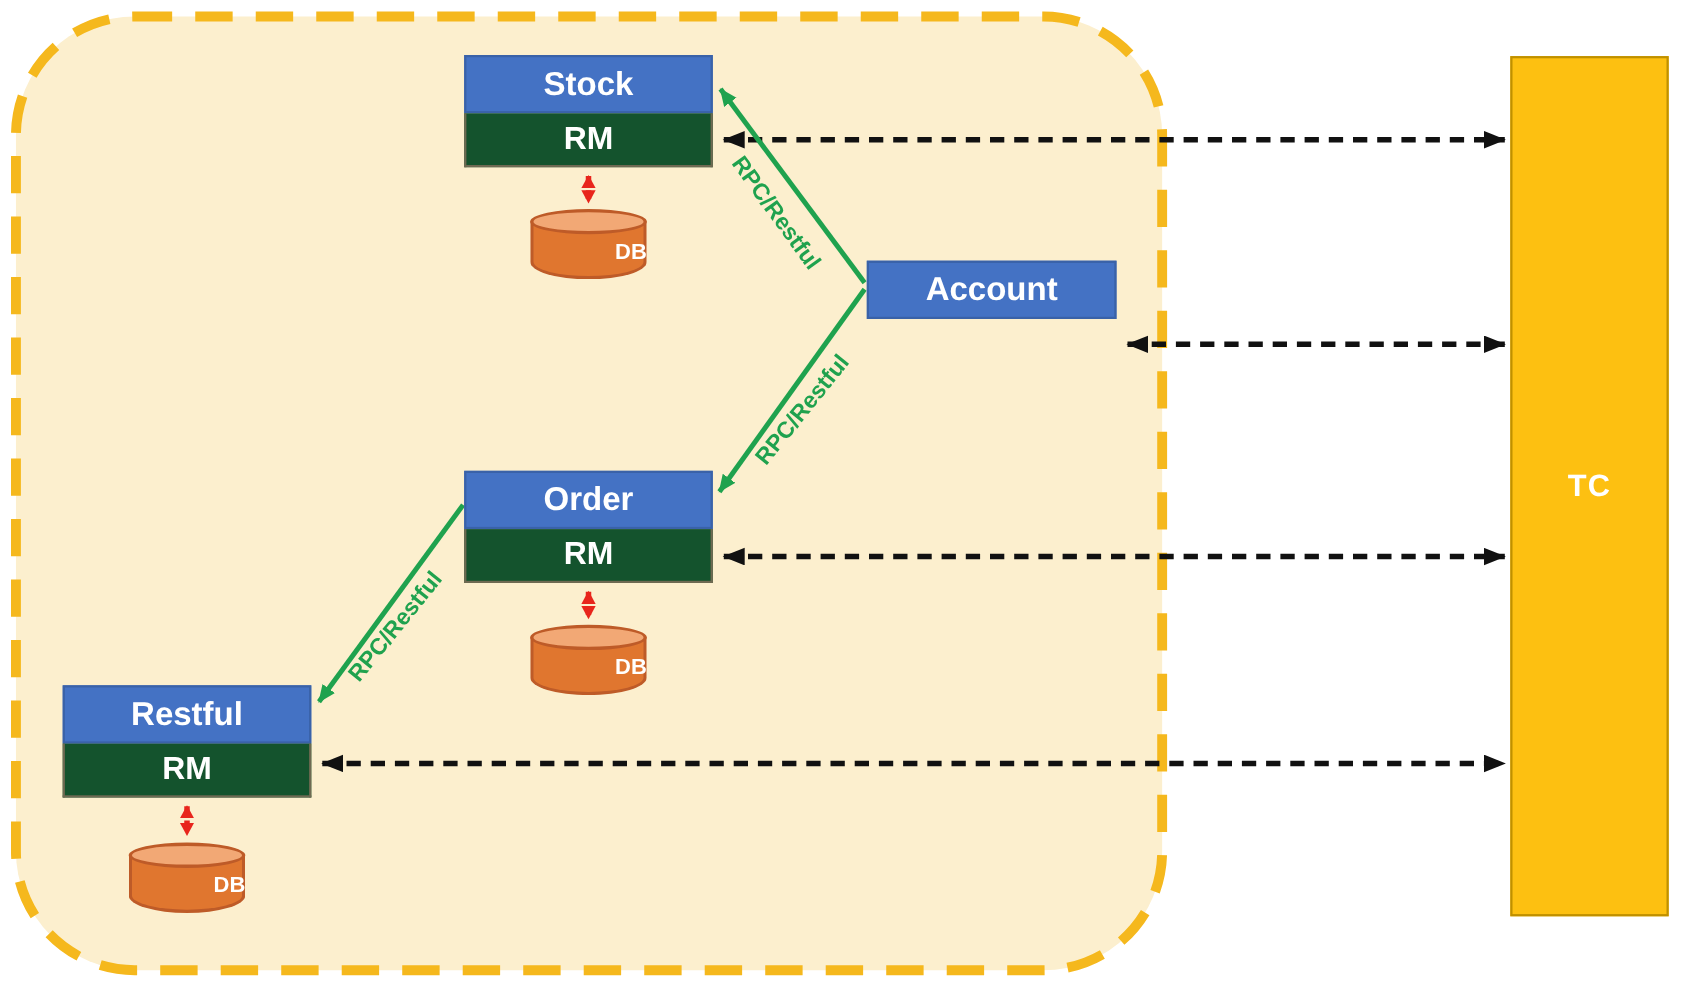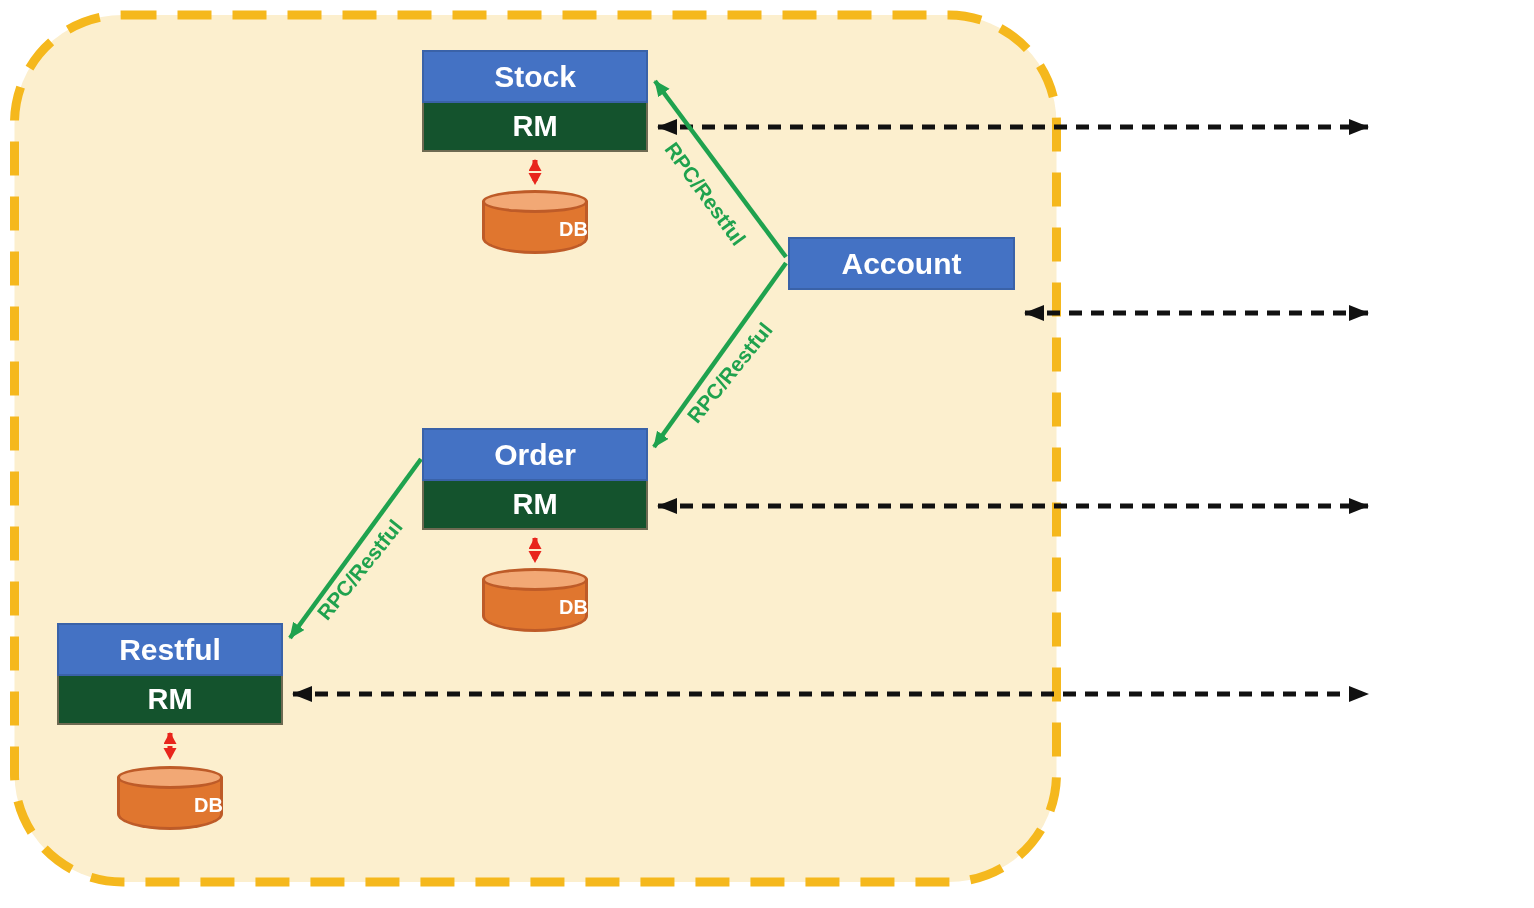--- a/index.html
+++ b/index.html
@@ -125,18 +125,21 @@
     <div class="db-body"></div>
     <div class="db-top"></div>
     <div class="db-label">DB</div>
   </div>
   <div class="db" style="left:117px; top:766px;">
     <div class="db-body"></div>
     <div class="db-top"></div>
     <div class="db-label">DB</div>
   </div>
 
+  <div class="tc-box">
+    <span>TC</span>
+  </div>
 
   <div class="rpc-label rpc-1">RPC/Restful</div>
   <div class="rpc-label rpc-2">RPC/Restful</div>
   <div class="rpc-label rpc-3">RPC/Restful</div>
 
 </div>
 
 </body></html>

